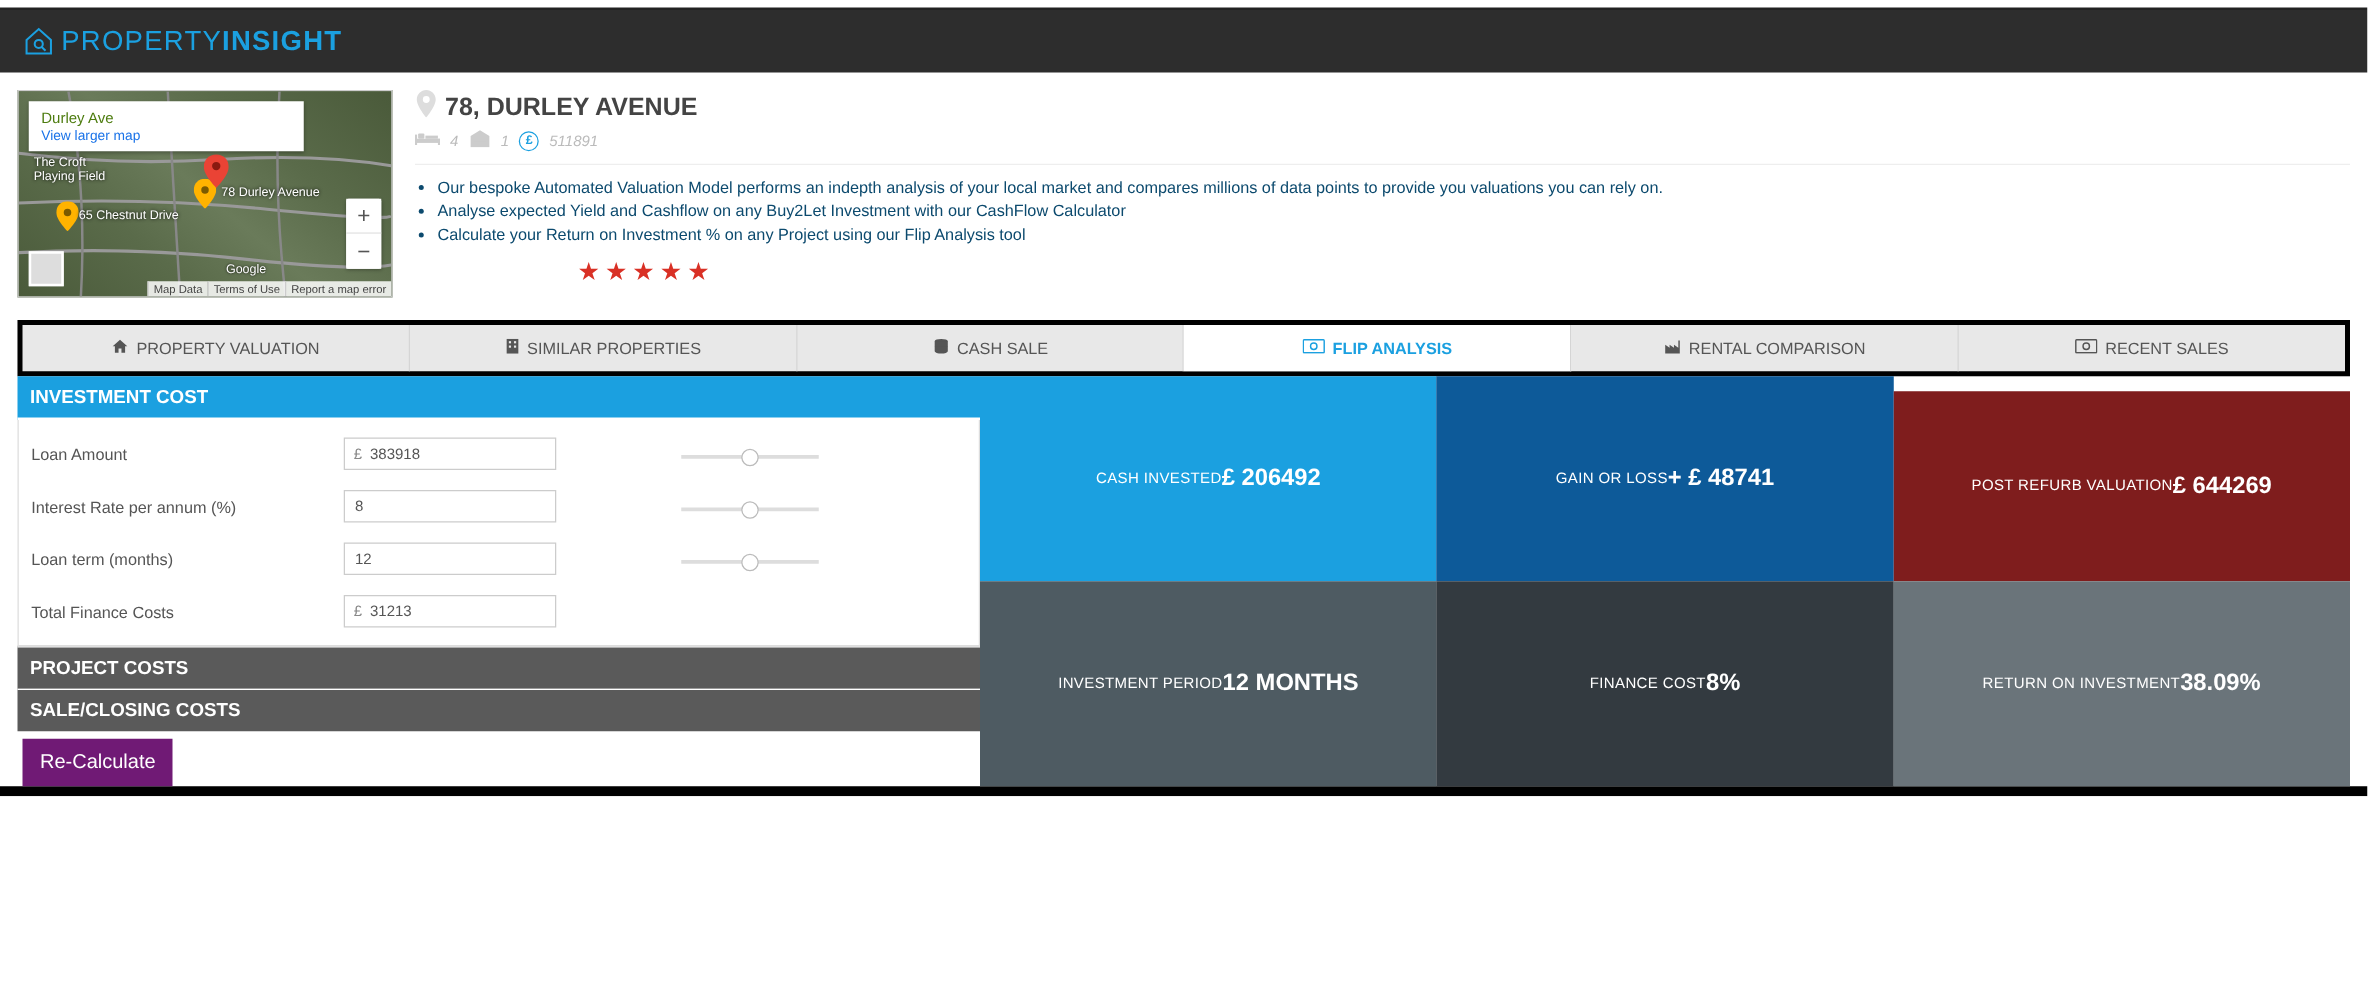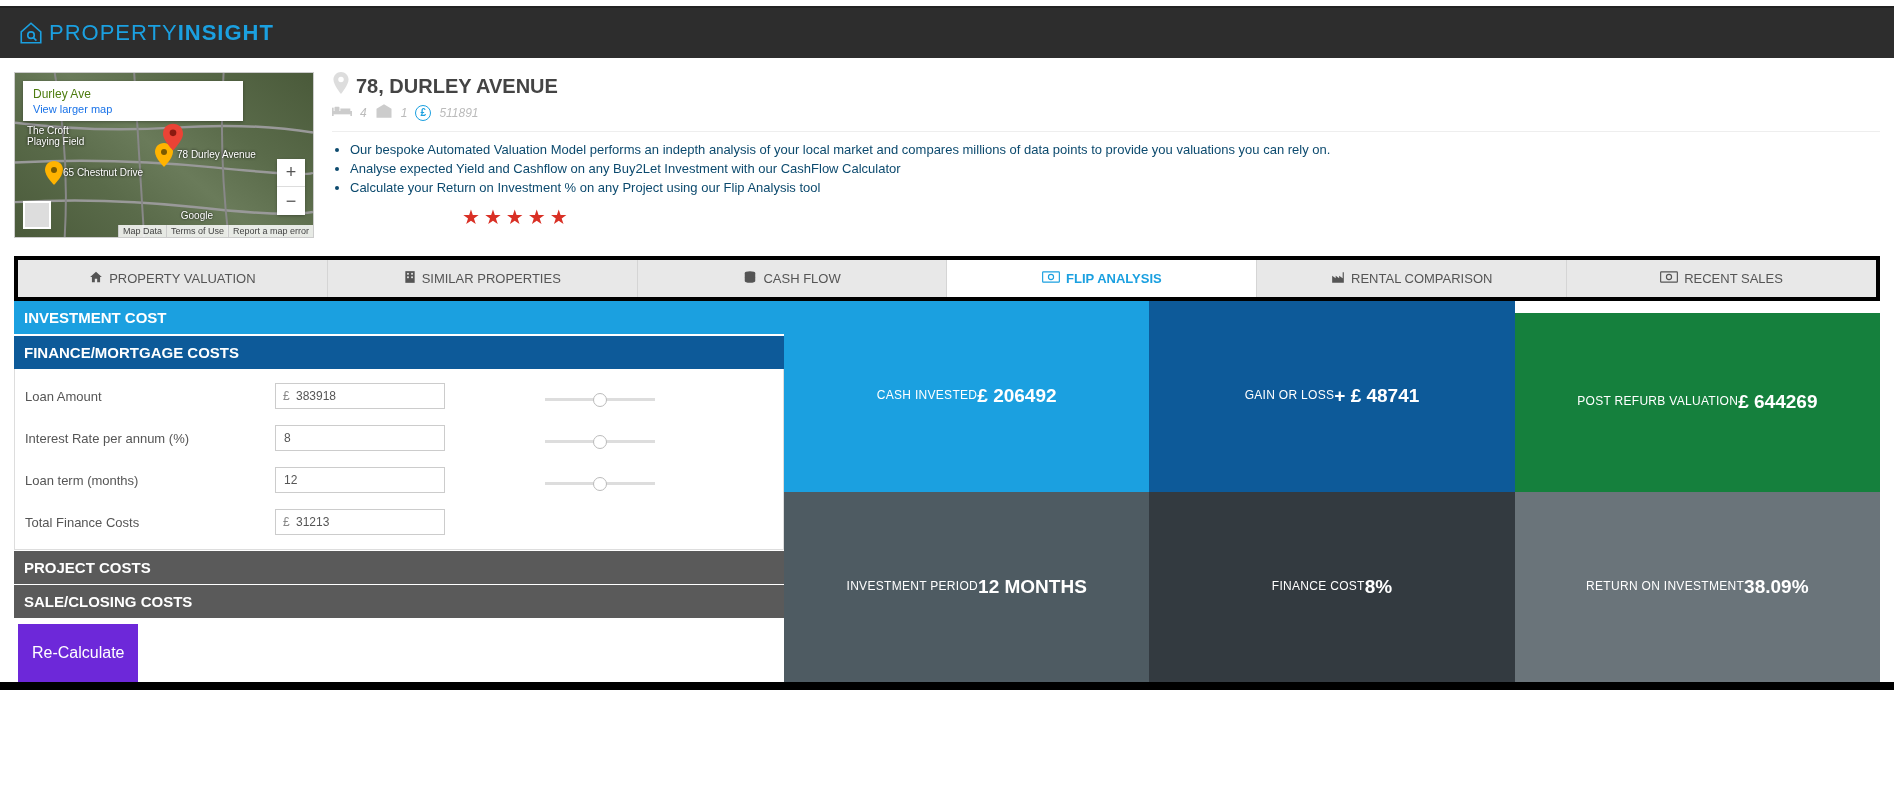--- a/index.html
+++ b/index.html
@@ -63,29 +63,29 @@
 .form-label { width: 250px; font-size: 13px; color: #555; }
 .form-input-wrap { position: relative; width: 170px; }
 .form-input-wrap .prefix { position: absolute; left: 8px; top: 50%; transform: translateY(-50%); color: #888; font-size: 12px; }
 .form-input { width: 100%; padding: 5px 8px 5px 20px; border: 1px solid #ccc; font-size: 12px; color: #555; }
 .form-input.noprefix { padding-left: 8px; }
 .slider-wrap { flex: 1; padding: 0 30px 0 100px; }
 .slider { width: 110px; appearance: none; height: 3px; background: #ddd; outline: none; }
 .slider::-webkit-slider-thumb { appearance: none; width: 14px; height: 14px; border-radius: 50%; background: #fff; border: 1px solid #bbb; cursor: pointer; }
 .slider::-moz-range-thumb { width: 14px; height: 14px; border-radius: 50%; background: #fff; border: 1px solid #bbb; cursor: pointer; }
 
-.recalc { background: #6d28d9; color: #fff; border: none; padding: 20px 14px; font-size: 16px; cursor: pointer; margin-top: 6px; margin-left: 4px; }
+.recalc { background: #701a75; color: #fff; border: none; padding: 10px 14px; font-size: 16px; cursor: pointer; margin-top: 6px; margin-left: 4px; }
 
 .results-grid { flex: 1; display: grid; grid-template-columns: 1fr 1fr 1fr; grid-template-rows: 1fr 1fr; }
 .result-tile { display: flex; flex-direction: row; align-items: center; justify-content: center; color: #fff; padding: 20px 10px; }
 .result-label { font-size: 12px; font-weight: 400; margin-bottom: 2px; letter-spacing: 0.3px; }
 .result-value { font-size: 19px; font-weight: 700; }
 .tile-cash { background: #1ba0e0; }
 .tile-gain { background: #0d5a99; }
-.tile-refurb { background: #15803d; margin-top: 12px; }
+.tile-refurb { background: #7f1d1d; margin-top: 12px; }
 .tile-period { background: #4e5b62; }
 .tile-fincost { background: #333a40; }
 .tile-roi { background: #6a747a; }
 
 .bottombar { height: 8px; background: #000; margin-top: 0; }
 </style>
 </head>
 <body>
 
 <div class="topbar"></div>
@@ -206,21 +206,21 @@
             <rect x="12" y="11" width="3" height="3" fill="#e8e8e8"></rect>
           </svg></span>
       <span>SIMILAR PROPERTIES</span>
     </div>
     <div class="tab">
       <span class="tab-icon"><svg width="14" height="14" viewBox="0 0 24 24" fill="#555">
             <ellipse cx="12" cy="5" rx="9" ry="3"></ellipse>
             <path d="M3 5 L3 12 A9 3 0 0 0 21 12 L21 5" fill="#555"></path>
             <path d="M3 12 L3 19 A9 3 0 0 0 21 19 L21 12" fill="#555"></path>
           </svg></span>
-      <span>CASH FLOW</span>
+      <span>CASH SALE</span>
     </div>
     <div class="tab active">
       <span class="tab-icon"><svg width="18" height="12" viewBox="0 0 28 18" fill="none" stroke="#1ba0e0" stroke-width="1.8">
             <rect x="1" y="1" width="26" height="16" rx="1"></rect>
             <circle cx="14" cy="9" r="4"></circle>
           </svg></span>
       <span>FLIP ANALYSIS</span>
     </div>
     <div class="tab">
       <span class="tab-icon"><svg width="14" height="14" viewBox="0 0 24 24" fill="#555">
@@ -233,21 +233,20 @@
             <rect x="1" y="1" width="26" height="16" rx="1"></rect>
             <circle cx="14" cy="9" r="4"></circle>
           </svg></span>
       <span>RECENT SALES</span>
     </div>
   </div>
 
   <div class="analysis-row">
     <div class="form-col">
       <div class="accordion-hdr hdr-acq">INVESTMENT COST</div>
-      <div class="accordion-hdr hdr-fin">FINANCE/MORTGAGE COSTS</div>
       <div class="form-body">
         <div class="form-row">
           <div class="form-label">Loan Amount</div>
           <div class="form-input-wrap"><span class="prefix">£</span><input class="form-input" value="383918" style=""></div>
           <div class="slider-wrap"><input type="range" class="slider" min="0" max="100" value="50" style=""></div>
         </div>
         <div class="form-row">
           <div class="form-label">Interest Rate per annum (%)</div>
           <div class="form-input-wrap"><input class="form-input noprefix" value="8" style=""></div>
           <div class="slider-wrap"><input type="range" class="slider" min="0" max="100" value="50" style=""></div>

